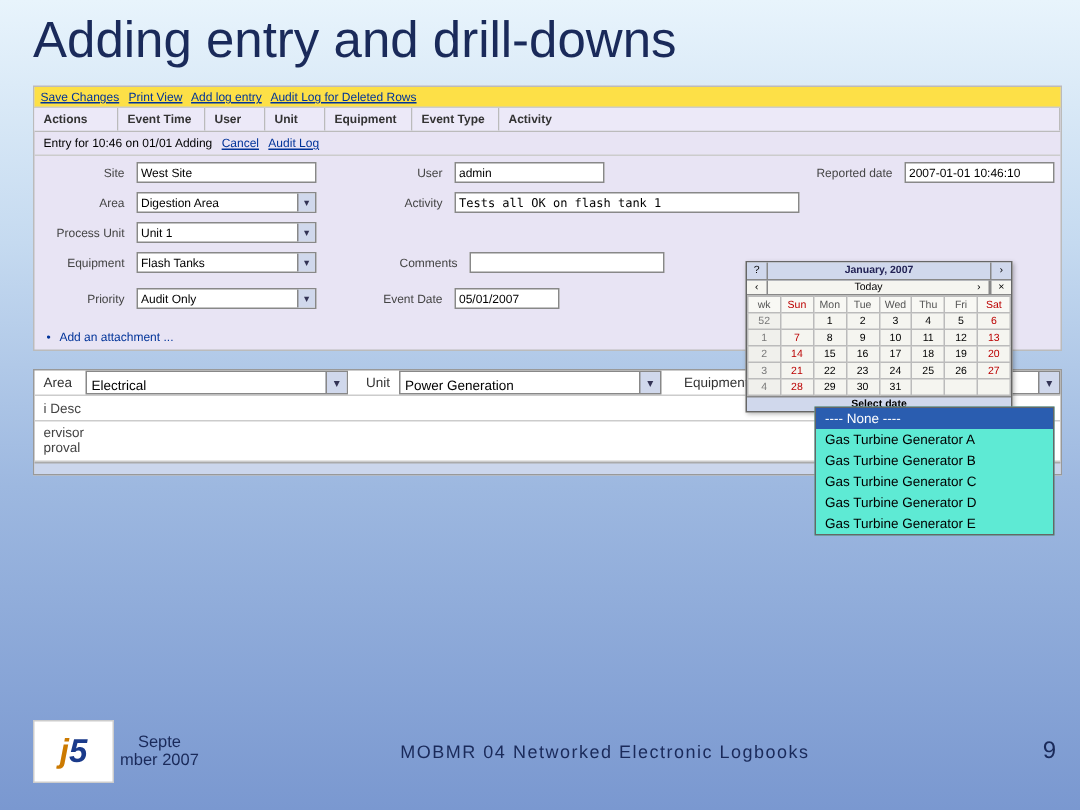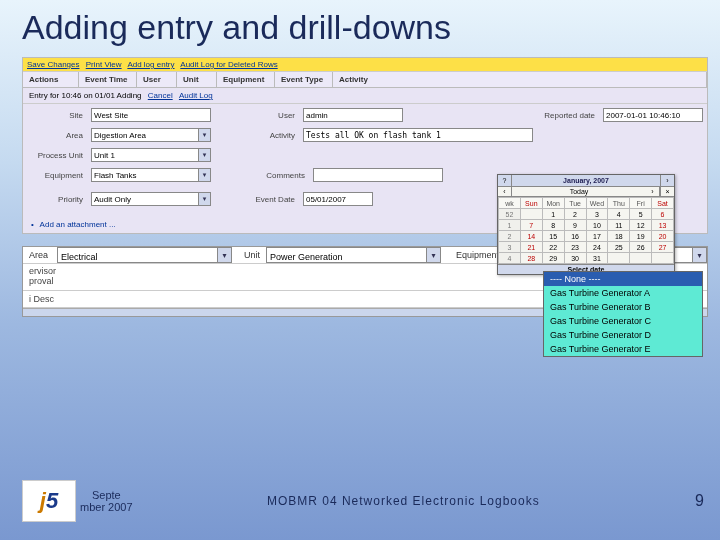--- a/index.html
+++ b/index.html
@@ -320,25 +320,25 @@
     <div class="p2-field" style="width:175px">
       <span style="padding-left:3px">Power Generation</span>
       <span class="dd">▾</span>
     </div>
     <div class="p2-lbl" style="width:64px;text-align:right">Equipment</div>
     <div class="p2-field" style="flex:1">
       <span style="padding-left:3px">Gas Turbine Generator A</span>
       <span class="dd">▾</span>
     </div>
   </div>
+  <div class="p2-rowsimple">i Desc</div>
   <div class="p2-rowsimple" style="line-height:1.1">
     <div>ervisor</div>
     <div>proval</div>
   </div>
-  <div class="p2-rowsimple">i Desc</div>
   <div style="height:8px;background:#cbd6ec;border-top:1px solid #aaa"></div>
 
   <div class="drop-list" id="drop-list">
       <div class="hl">---- None ----</div>
       <div class="">Gas Turbine Generator A</div>
       <div class="">Gas Turbine Generator B</div>
       <div class="">Gas Turbine Generator C</div>
       <div class="">Gas Turbine Generator D</div>
       <div class="">Gas Turbine Generator E</div>
     </div>

